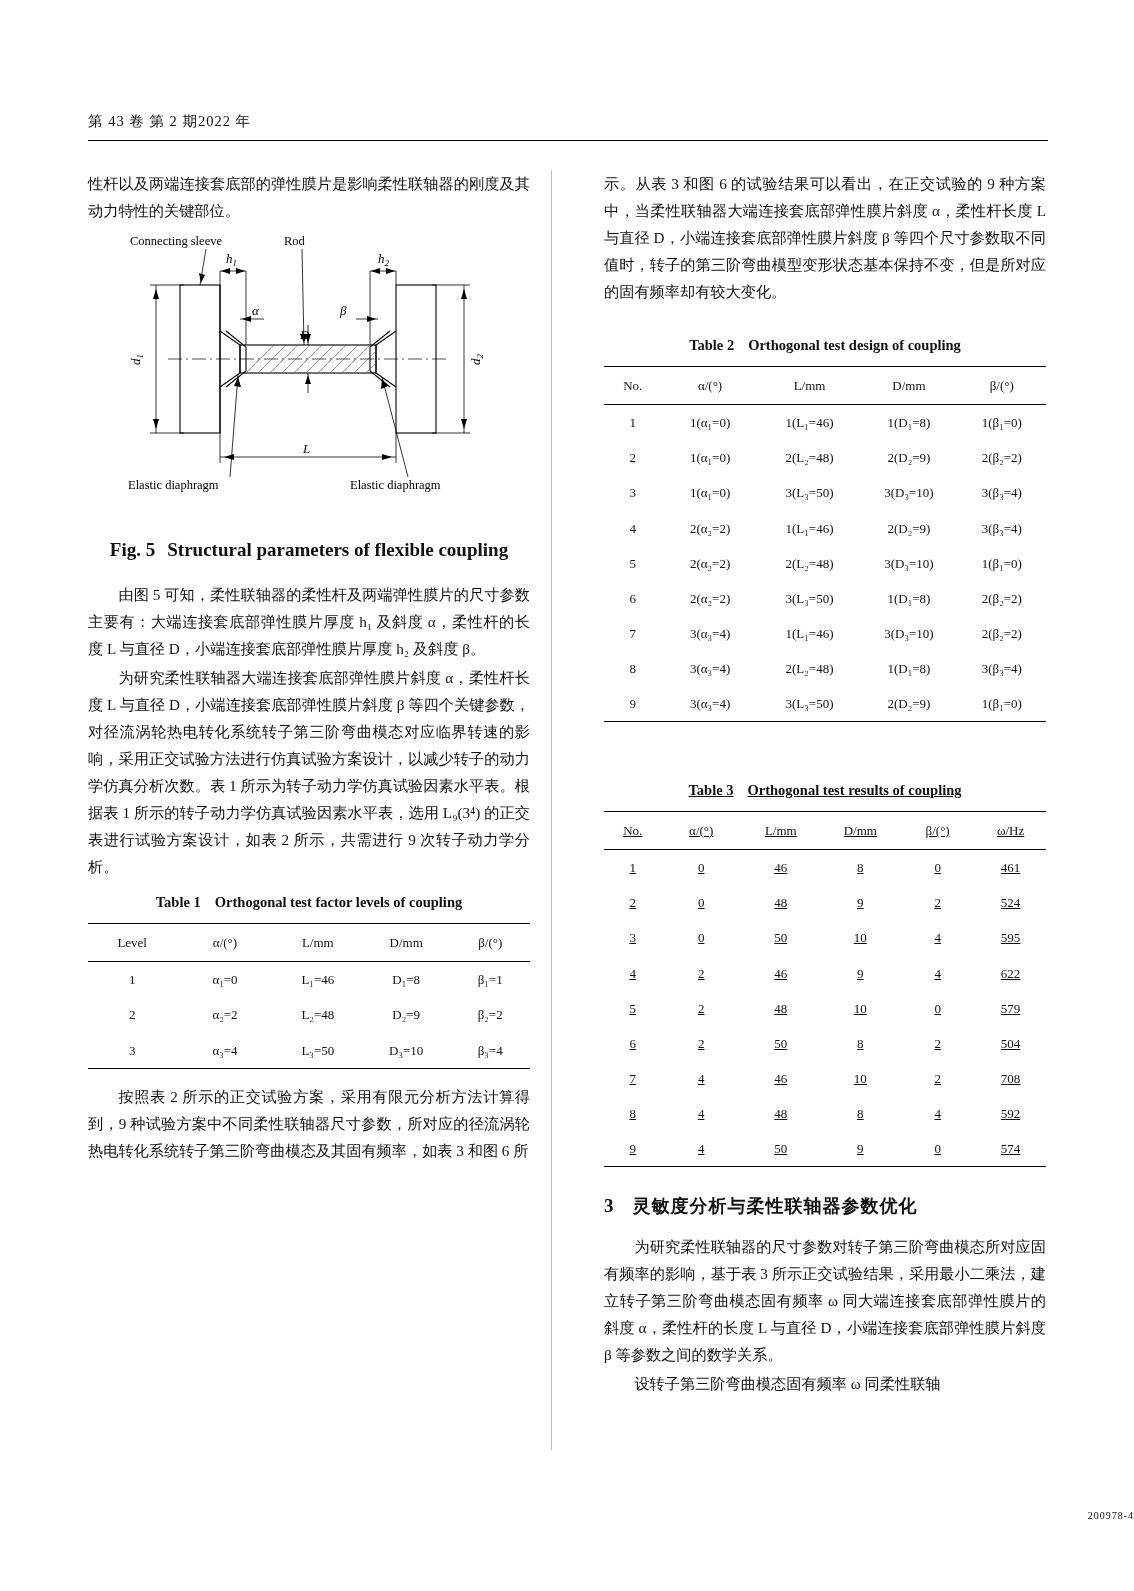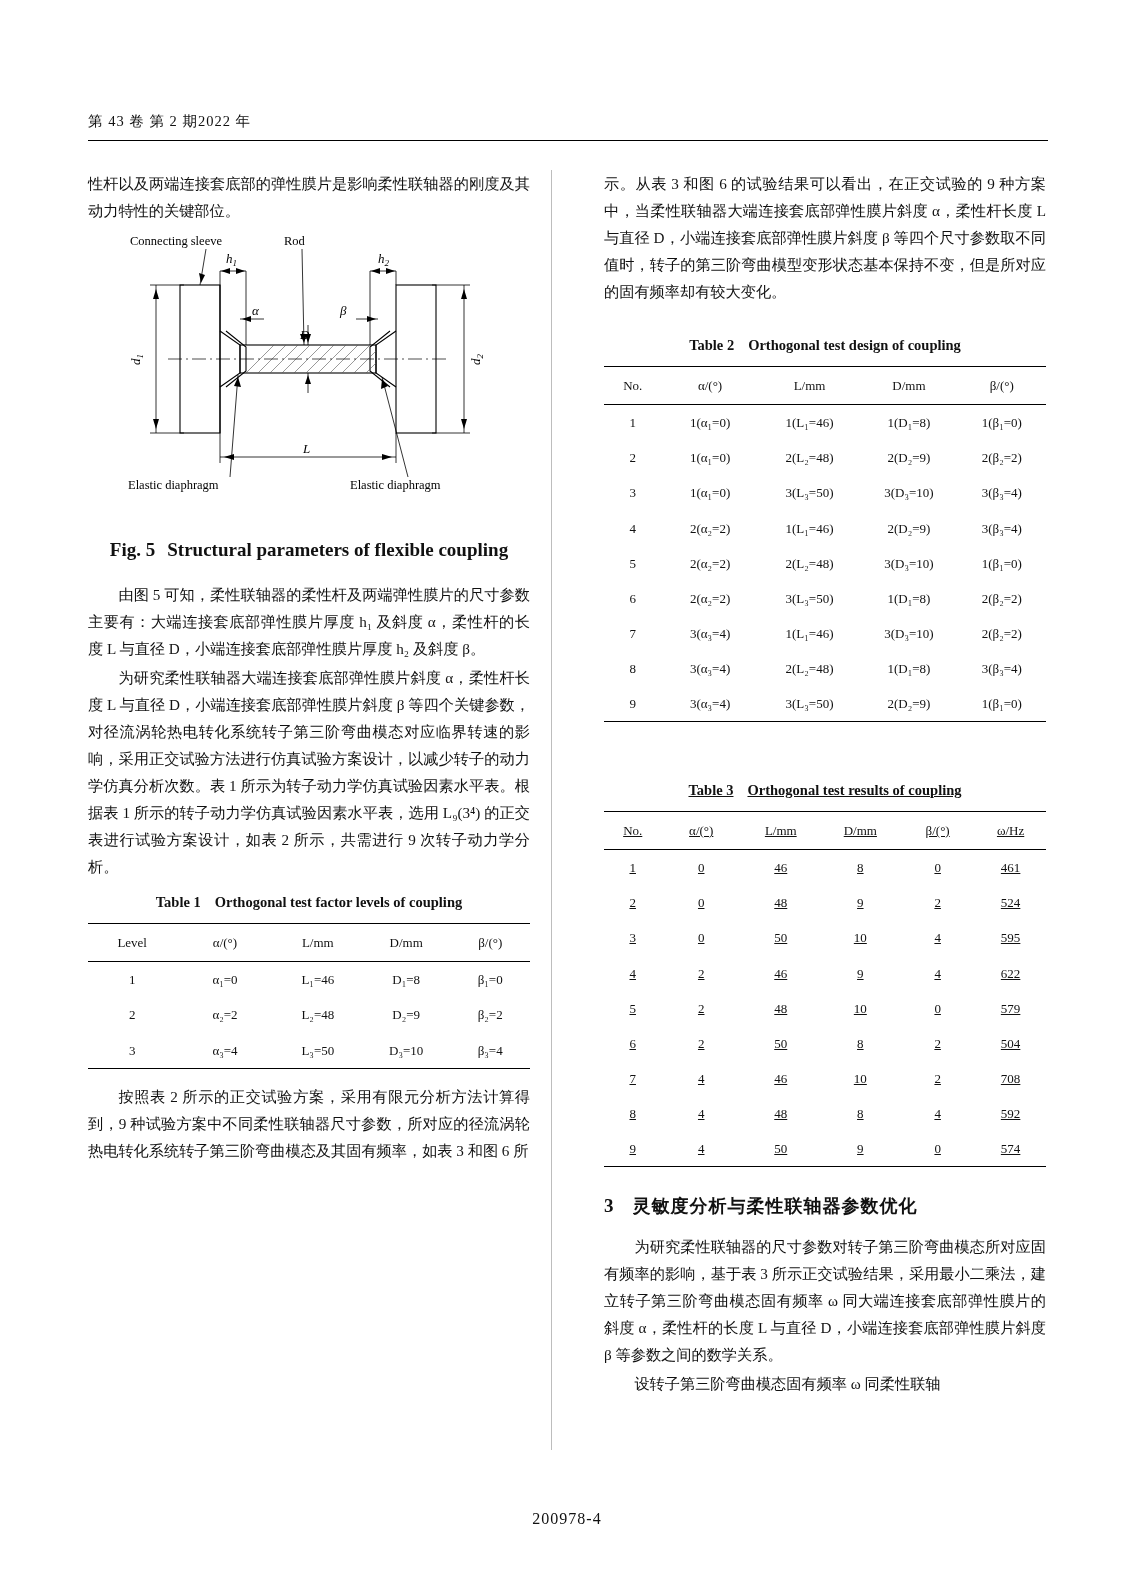--- a/index.html
+++ b/index.html
@@ -70,22 +70,22 @@
   table tbody tr:last-child td{border-bottom:1.4px solid #000;}
   
   .sec{
     display:flex;align-items:baseline;gap:18px;
     font-size:18px;font-weight:bold;margin:22px 0 10px 0;
     letter-spacing:1px;
   }
   .sec .num{font-size:19px;}
   
   .footer{
-    position:absolute;left:0;top:1510px;width:1134px;text-align:center;
-    font-size:16px;letter-spacing:1px;
+    position:absolute;left:0;top:1510px;width:1134px;text-align:right;
+    font-size:10px;letter-spacing:1px;
   }
   
   svg text{font-family:"Liberation Serif", serif;}
 </style>
 </head>
 <body>
 
 <div class="page">
 
   <div class="header">
@@ -237,21 +237,21 @@
             <th style="width:20%">D/mm</th>
             <th style="width:18%">β/(°)</th>
           </tr>
         </thead>
         <tbody>
           <tr>
             <td>1</td>
             <td>α₁=0</td>
             <td>L₁=46</td>
             <td>D₁=8</td>
-            <td>β₁=0</td>
+            <td>β₁=1</td>
           </tr>
           <tr>
             <td>2</td>
             <td>α₂=2</td>
             <td>L₂=48</td>
             <td>D₂=9</td>
             <td>β₂=2</td>
           </tr>
           <tr>
             <td>3</td>

